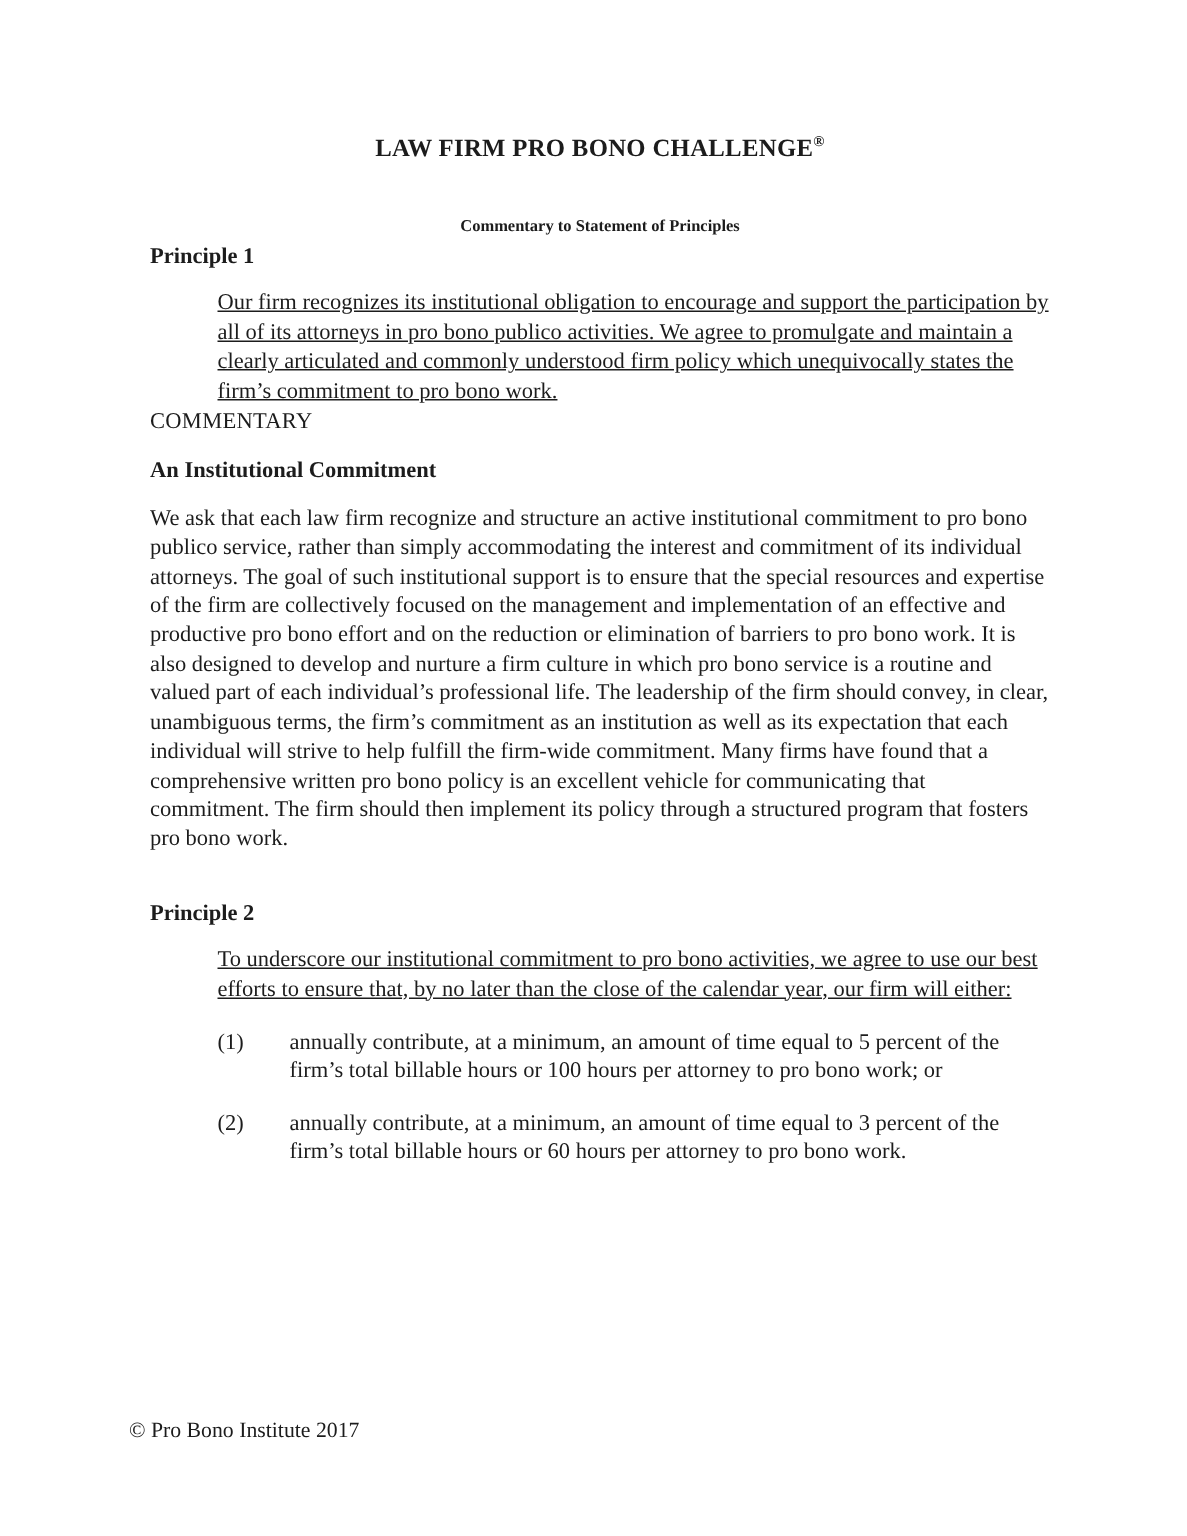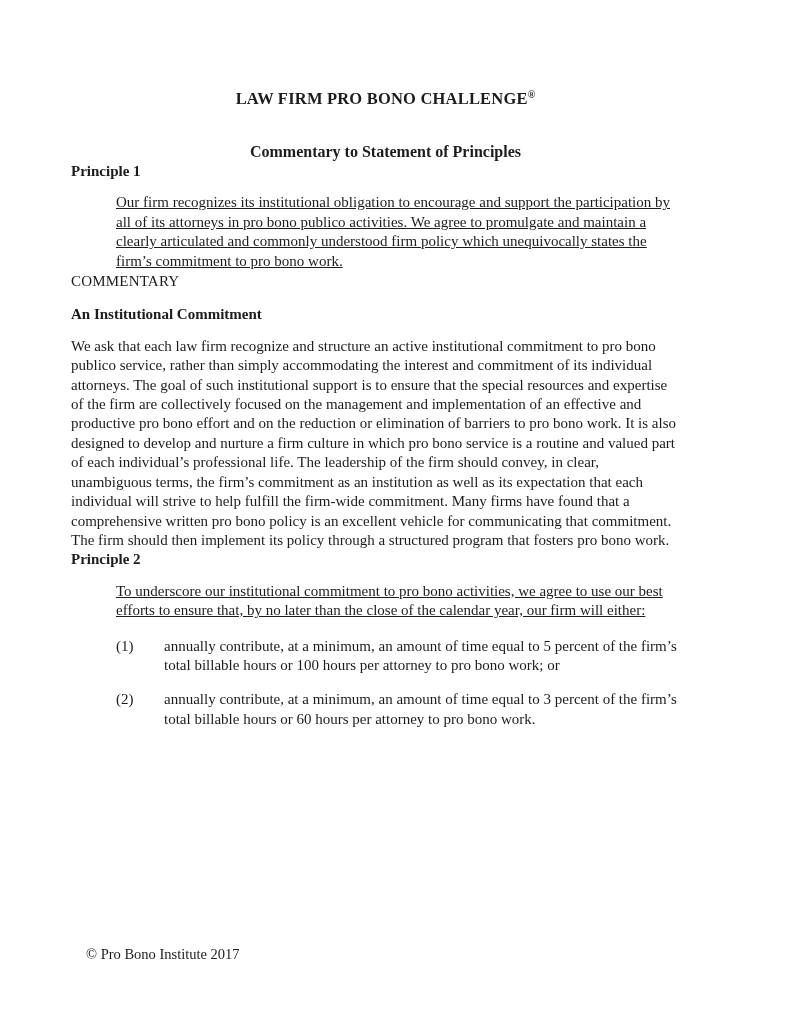--- a/index.html
+++ b/index.html
@@ -10,41 +10,41 @@
   .page {
     position: relative;
     width: 791px;
     height: 1024px;
     box-sizing: border-box;
     background: #ffffff;
     color: #1c1c1c;
     font-family: "Liberation Serif", "DejaVu Serif", serif;
     font-size: 15px;
     line-height: 19.4px;
-    padding: 0 91px 0 71px;
+    padding: 0 91px 0 100px;
     overflow: hidden;
   }
   .doc-title {
     margin-top: 88px;
     text-align: center;
     font-weight: bold;
     font-size: 16.5px;
     line-height: 21px;
     letter-spacing: 0.2px;
   }
   .doc-title sup {
     font-size: 10px;
     vertical-align: super;
     line-height: 0;
   }
   .doc-subtitle {
     margin-top: 32px;
     text-align: center;
     font-weight: bold;
-    font-size: 16px;
+    font-size: 11px;
     line-height: 21px;
   }
   .principle-heading {
     font-weight: bold;
     font-size: 15px;
   }
   .block-quote {
     margin: 12px 0 0 45px;
     max-width: 562px;
     text-decoration: underline;
@@ -57,20 +57,21 @@
   .sub-heading {
     margin-top: 14px;
     font-weight: bold;
     font-size: 15px;
   }
   .body-paragraph {
     margin-top: 12px;
     max-width: 607px;
   }
   .principle2-heading {
+    margin-top: 30px;
   }
   .numbered-list {
     margin-top: 16px;
   }
   .numbered-item {
     display: flex;
     margin: 0 0 15px 45px;
   }
   .item-number {
     flex: 0 0 48px;

